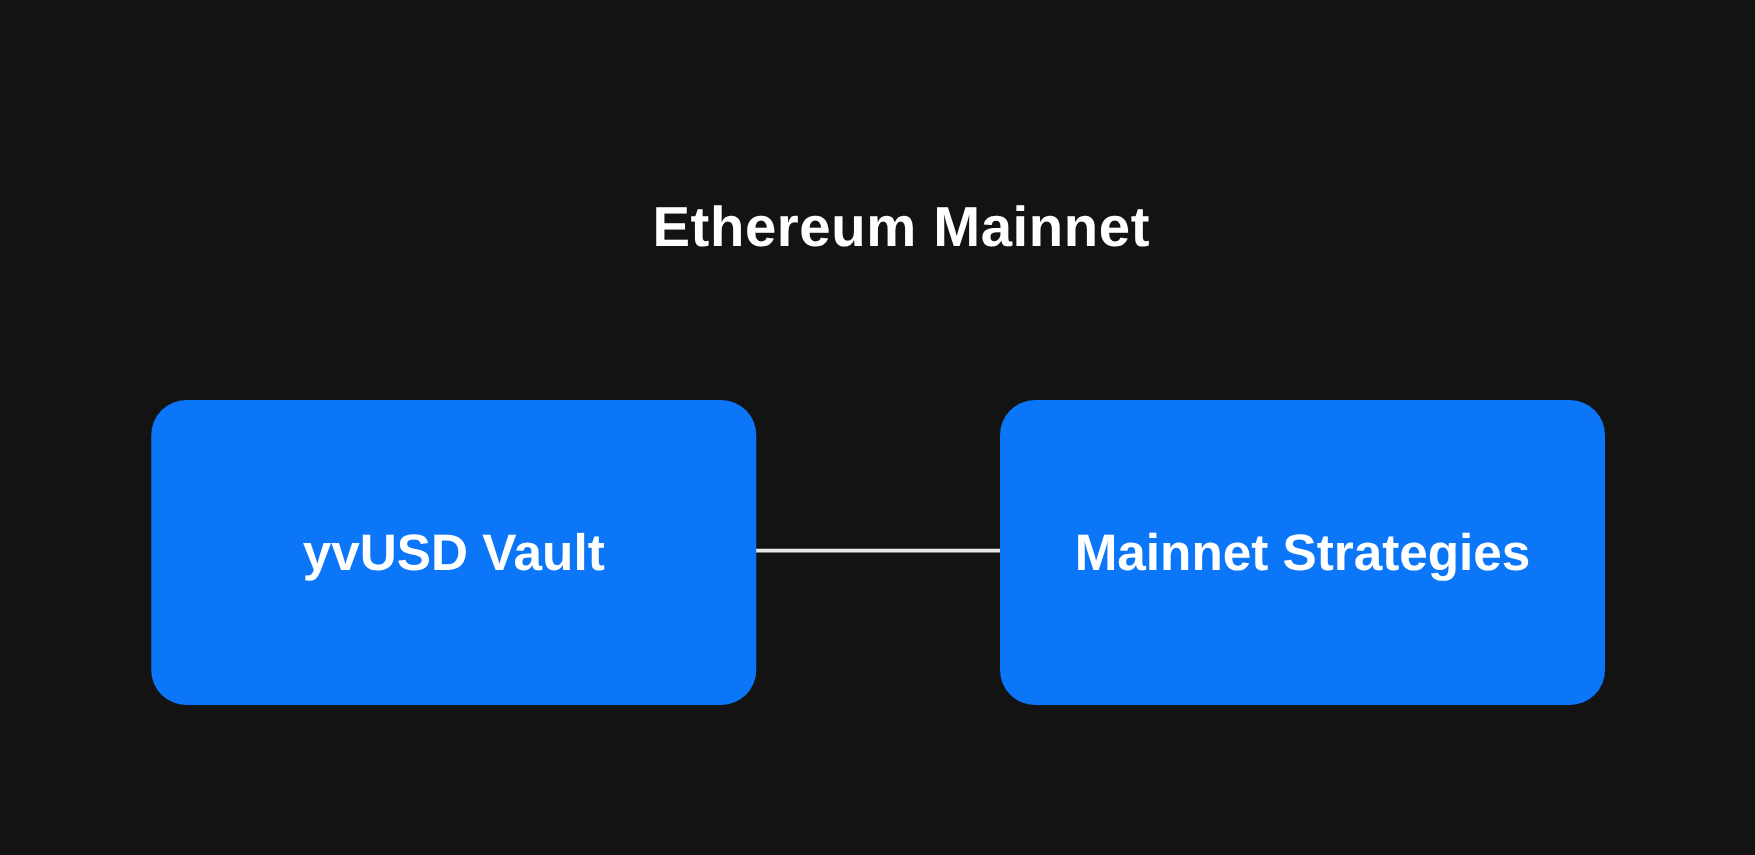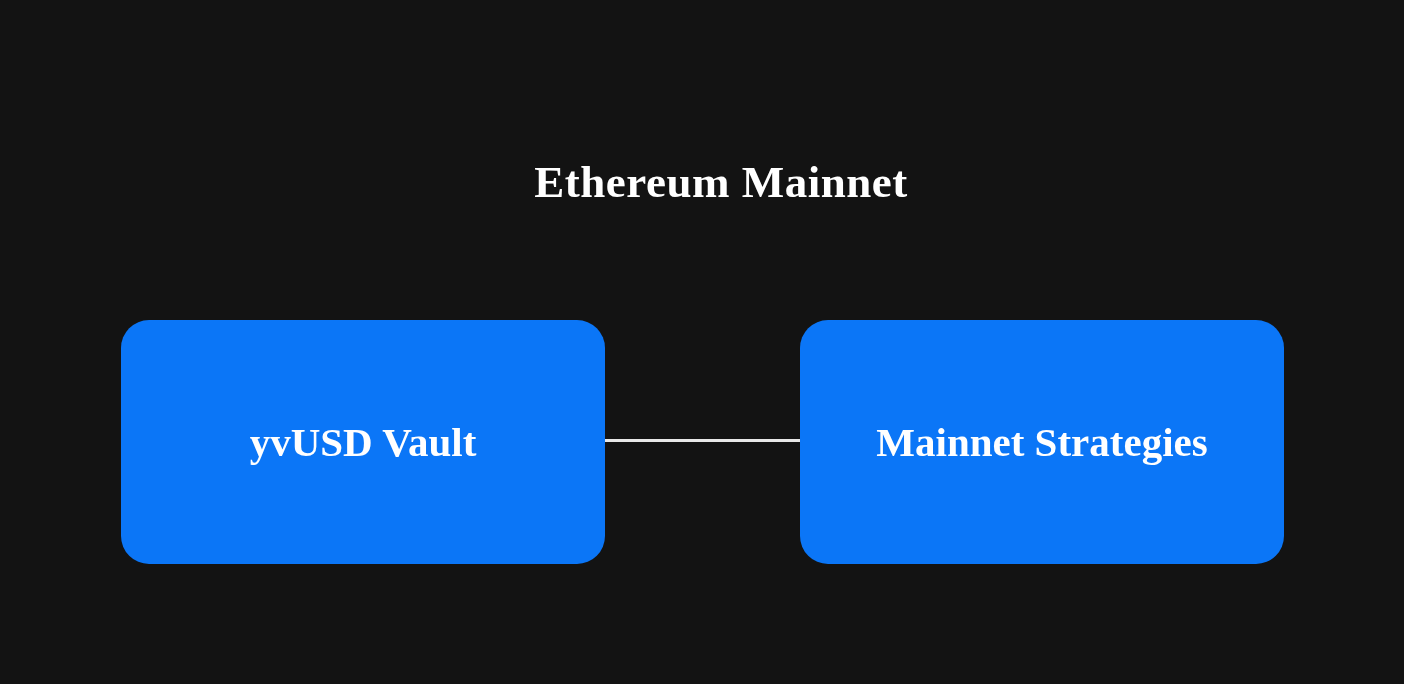--- a/index.html
+++ b/index.html
@@ -10,21 +10,20 @@
       background: #131313;
       font-family: "Liberation Sans", sans-serif;
       overflow: hidden;
     }
 
     .canvas {
       position: relative;
       width: 1404px;
       height: 684px;
       background: #131313;
-      font-family: Liberation Serif, serif;
     }
 
     .diagram-title {
       position: absolute;
       left: 721px;
       top: 182px;
       transform: translate(-50%, -50%);
       color: #ffffff;
       font-size: 45px;
       font-weight: bold;

